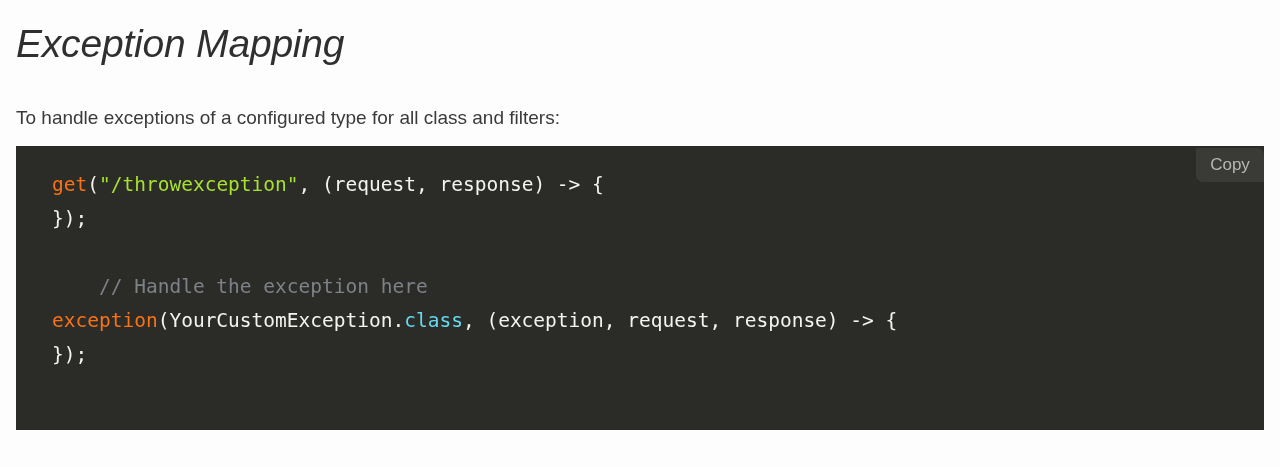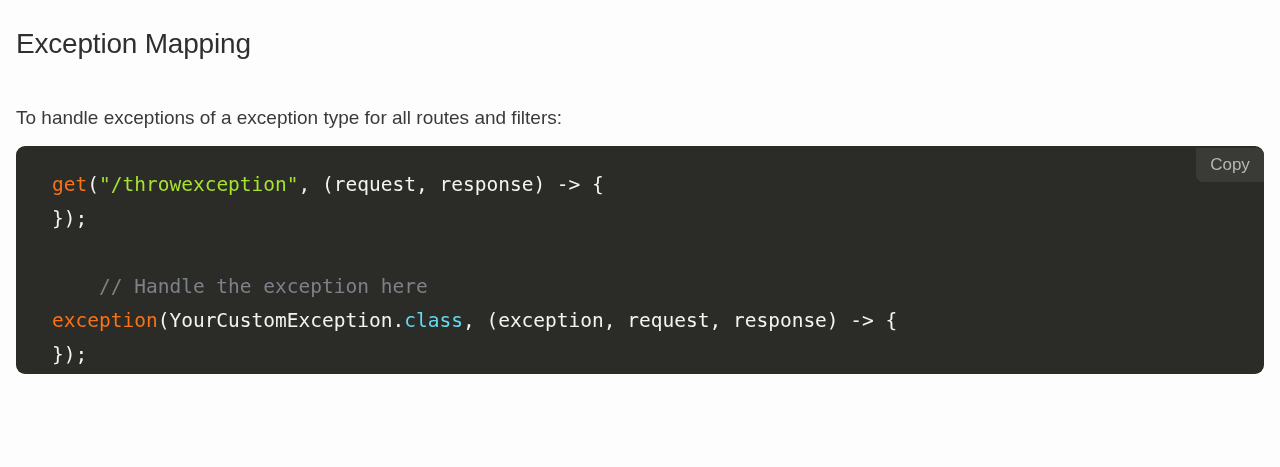--- a/index.html
+++ b/index.html
@@ -23,21 +23,22 @@
     box-sizing: border-box;
   }
 
   
   .page-title {
     position: absolute;
     left: 16px;
     top: 20px;
     margin: 0;
     font-family: "Liberation Sans", sans-serif;
-    font-size: 28px;
+    font-size: 39px;
+    font-style: italic;
     font-weight: 400;
     line-height: 48px;
     letter-spacing: -0.2px;
     color: #2f2f2f;
     white-space: nowrap;
   }
 
   
   .intro-text {
     position: absolute;
@@ -51,24 +52,24 @@
     color: #3a3a3a;
     white-space: nowrap;
   }
 
   
   .code-block {
     position: absolute;
     left: 16px;
     top: 146px;
     width: 1248px;
-    height: 228px;
+    height: 284px;
     box-sizing: border-box;
     background: #2b2b28;
-    border-radius: 9px;
+    border-radius: 0;
     overflow: hidden;
   }
 
   .copy-button {
     position: absolute;
     right: 0px;
     top: 2px;
     width: 68px;
     height: 34px;
     box-sizing: border-box;
@@ -118,21 +119,21 @@
   .tok-plain   { color: #f3f3ef; }
   .tok-comment { color: #7d8288; }
 </style>
 </head>
 <body>
 
 <div class="page">
 
   <h1 class="page-title">Exception Mapping</h1>
 
-  <p class="intro-text">To handle exceptions of a exception type for all routes and filters:</p>
+  <p class="intro-text">To handle exceptions of a configured type for all class and filters:</p>
 
   <div class="code-block">
     <button class="copy-button">Copy</button>
     <div class="code-scroll">
       <pre class="code-content" id="code-content"><span class="code-line"><span class="tok-fn">get</span><span class="tok-plain">(</span><span class="tok-str">"/throwexception"</span><span class="tok-plain">, (request, response) -&gt; {</span>
 </span><span class="code-line"><span class="tok-plain">});</span>
 </span><span class="code-line"><span class="tok-plain"></span>
 </span><span class="code-line"><span class="tok-plain">    </span><span class="tok-comment">// Handle the exception here</span>
 </span><span class="code-line"><span class="tok-fn">exception</span><span class="tok-plain">(YourCustomException.</span><span class="tok-kw">class</span><span class="tok-plain">, (exception, request, response) -&gt; {</span>
 </span><span class="code-line"><span class="tok-plain">});</span></span></pre>

